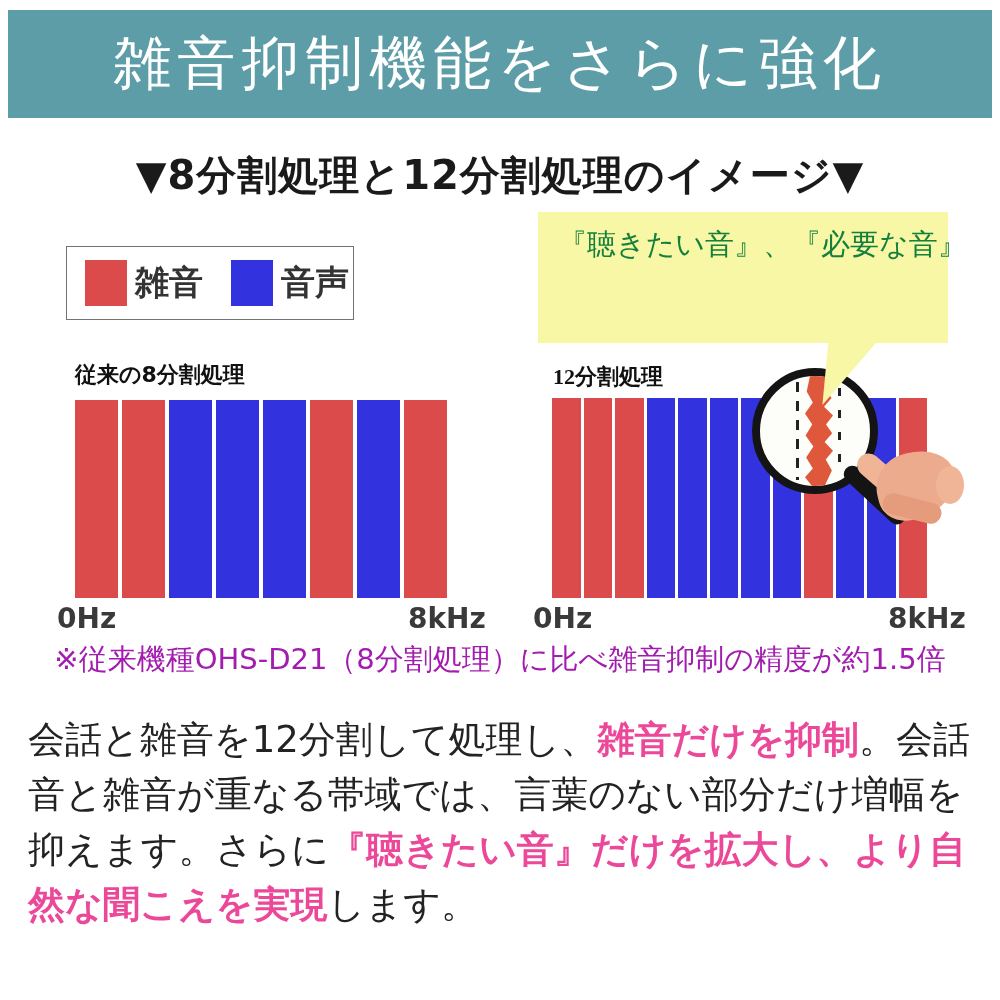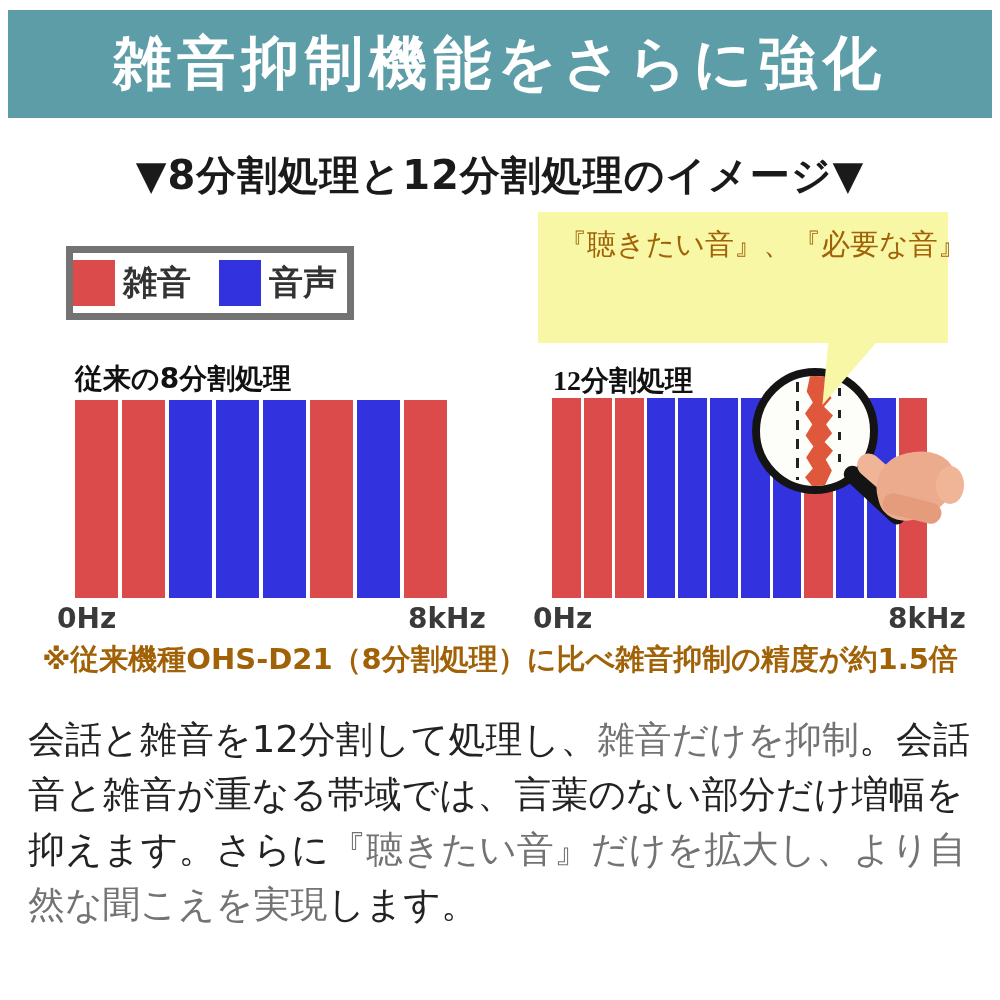--- a/index.html
+++ b/index.html
@@ -3,41 +3,41 @@
 <meta charset="utf-8">
 <style>
   html,body{margin:0;padding:0;background:#ffffff;}
   body{width:1000px;height:1000px;position:relative;overflow:hidden;
        font-family:"DejaVu Sans","Liberation Sans",sans-serif;}
   .abs{position:absolute;}
 
   
   .banner{left:8px;top:10px;width:984px;height:108px;background:#5C9DA7;
           display:flex;align-items:center;justify-content:center;}
-  .banner-text{color:#ffffff;font-size:58px;font-weight:bold;letter-spacing:6px;white-space:nowrap;}
+  .banner-text{color:#ffffff;font-size:58px;font-weight:normal;letter-spacing:6px;white-space:nowrap;}
 
   
   .heading{left:0;top:148px;width:1000px;text-align:center;font-size:40px;font-weight:bold;
            color:#1a1a1a;letter-spacing:1px;}
 
   
-  .legend{left:66px;top:246px;width:288px;height:74px;border:7px solid #737373;background:#fff;
-          display:flex;align-items:center;box-sizing:border-box;}
+  .legend{left:66px;top:246px;width:288px;height:74px;border:1px solid #737373;background:#fff;
+          display:flex;align-items:center;padding-left:18px;box-sizing:border-box;}
   .legend-swatch{width:42px;height:46px;margin-right:8px;flex:none;}
   .legend-label{font-size:34px;font-weight:bold;color:#333;margin-right:28px;white-space:nowrap;}
 
   
   .callout{left:538px;top:212px;width:410px;height:131px;background:#F7F7A5;
            padding:13px 0 0 20px;box-sizing:border-box;z-index:31;}
-  .callout-line{font-size:29px;line-height:39px;color:#a16207;white-space:nowrap;}
+  .callout-line{font-size:29px;line-height:39px;color:#15803d;white-space:nowrap;}
   .callout-tail{left:820px;top:341px;width:60px;height:64px;background:#F7F7A5;
                 clip-path:polygon(14% 0,96% 0,4% 100%);z-index:32;}
 
   
-  .chart-title{font-size:28px;font-weight:bold;color:#111;white-space:nowrap;}
+  .chart-title{font-size:22px;font-weight:bold;color:#111;white-space:nowrap;}
   .bars{display:flex;background:#fff;}
   .bars>div{flex:1;}
   .bars-left{left:75px;top:400px;width:372px;height:198px;gap:4px;}
   .bars-right{left:552px;top:398px;width:375px;height:200px;gap:3px;z-index:1;}
   .axis-label{font-size:28px;font-weight:bold;color:#3a3a3a;white-space:nowrap;}
 
   
   .glass{left:752px;top:368px;width:126px;height:126px;border-radius:50%;
          border:8px solid #141414;background:#fdfdf9;box-sizing:border-box;z-index:20;overflow:hidden;}
   .dash-v{position:absolute;width:3px;
@@ -52,26 +52,26 @@
   .hand{z-index:22;}
   .palm{left:876px;top:452px;width:80px;height:66px;background:#ECAB8D;
         border-radius:46% 54% 62% 38%/55% 45% 60% 40%;transform:rotate(-14deg);}
   .finger-top{left:860px;top:446px;width:58px;height:23px;background:#F0B497;border-radius:12px;
               transform:rotate(41deg);transform-origin:left center;}
   .finger-low{left:882px;top:498px;width:60px;height:21px;background:#E49C7D;border-radius:11px;
               transform:rotate(14deg);}
   .fingertip{left:936px;top:466px;width:28px;height:38px;background:#F0B497;border-radius:50%;}
 
   
-  .note{left:0;top:640px;width:1000px;text-align:center;font-size:29px;color:#a16207;
-        letter-spacing:0;white-space:nowrap;font-weight:bold;}
+  .note{left:0;top:640px;width:1000px;text-align:center;font-size:29px;color:#a21caf;
+        letter-spacing:0;white-space:nowrap;}
 
   
   .paragraph{left:28px;top:712px;width:948px;font-size:37px;line-height:55px;color:#232323;}
-  .paragraph .em{color:#737373;font-weight:normal;}
+  .paragraph .em{color:#ec4899;font-weight:bold;}
 </style>
 </head>
 <body>
 
 <div class="abs banner">
   <span class="banner-text">雑音抑制機能をさらに強化</span>
 </div>
 
 <div class="abs heading">▼8分割処理と12分割処理のイメージ▼</div>
 

